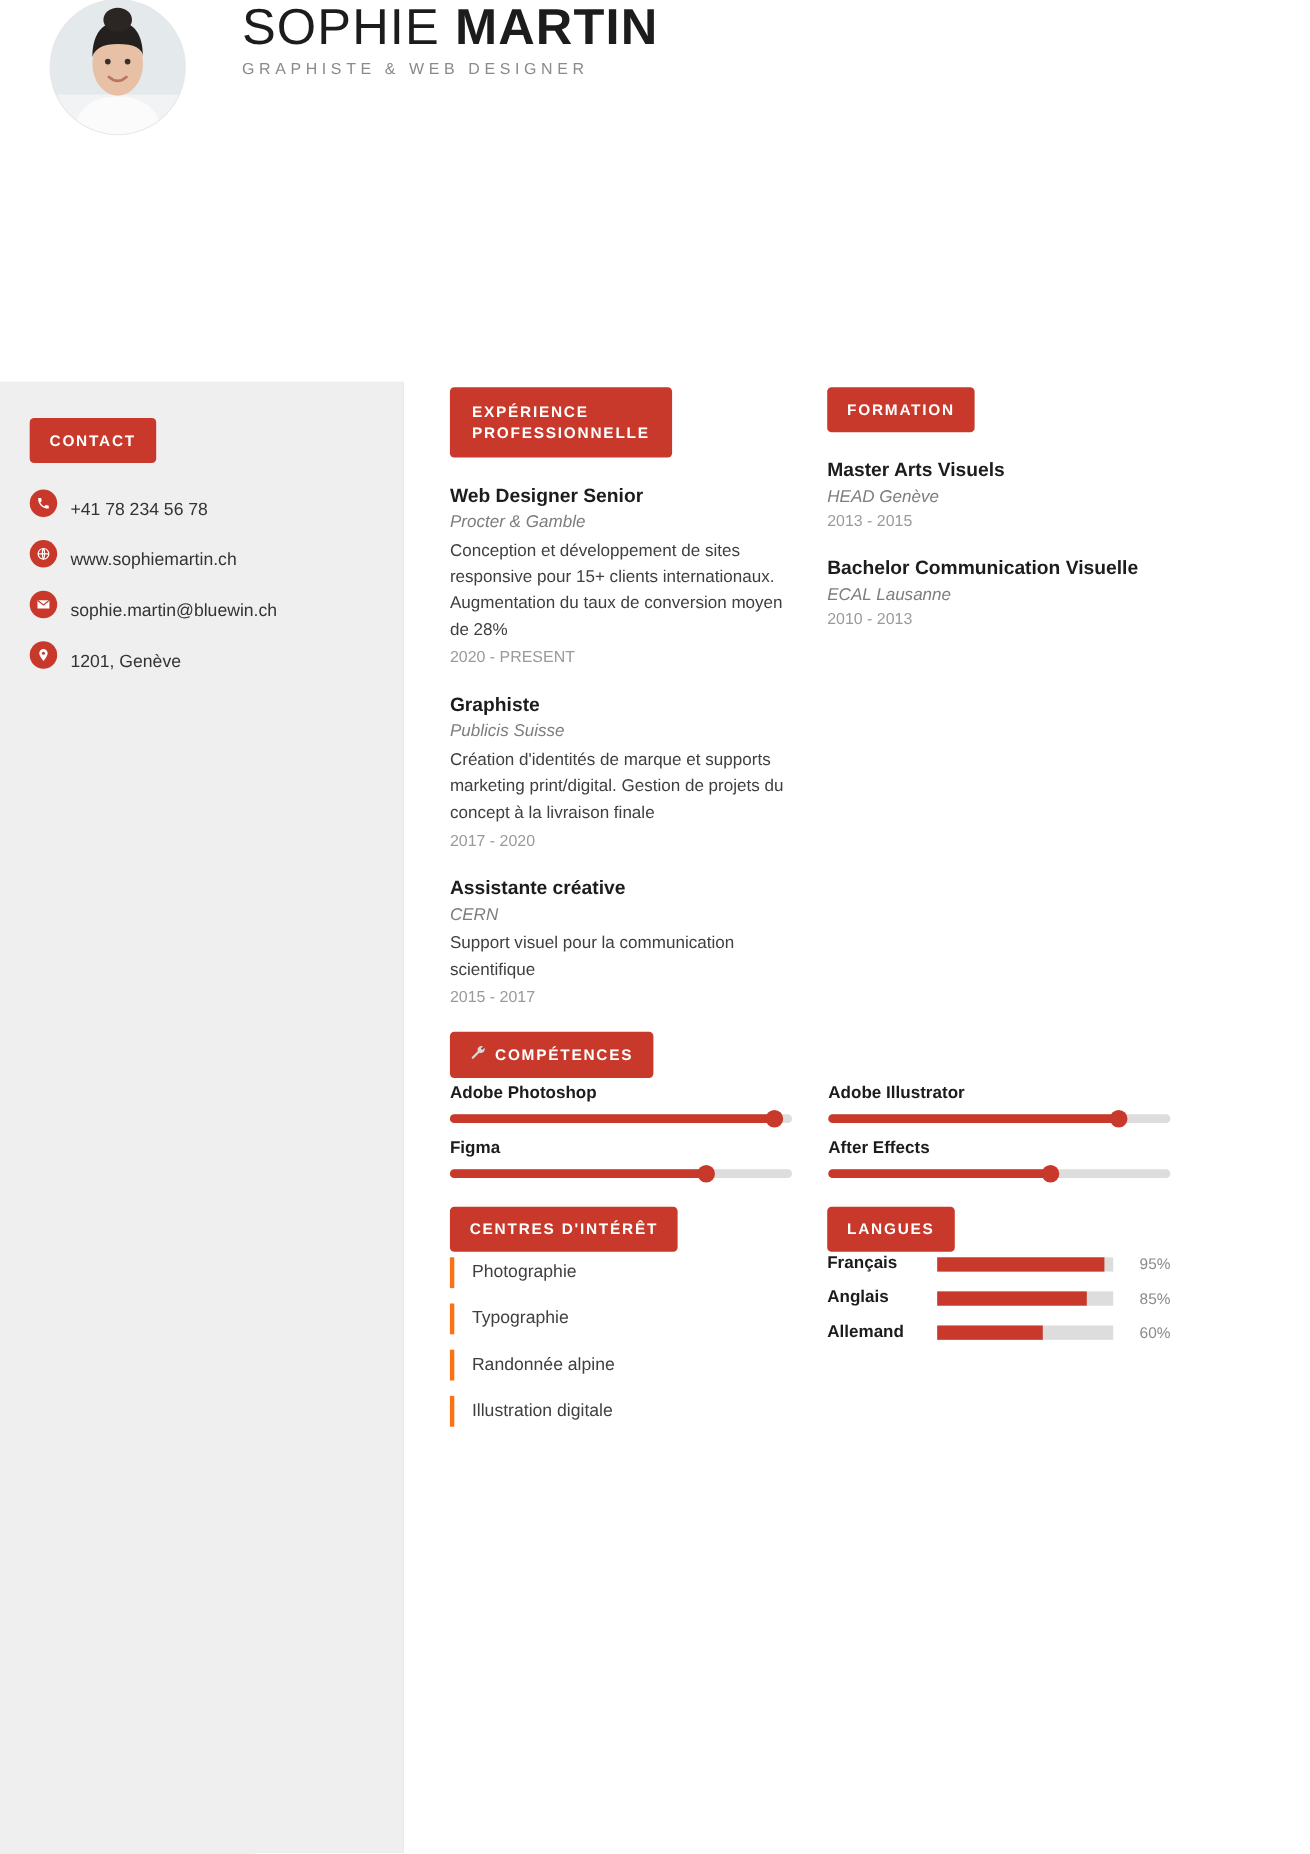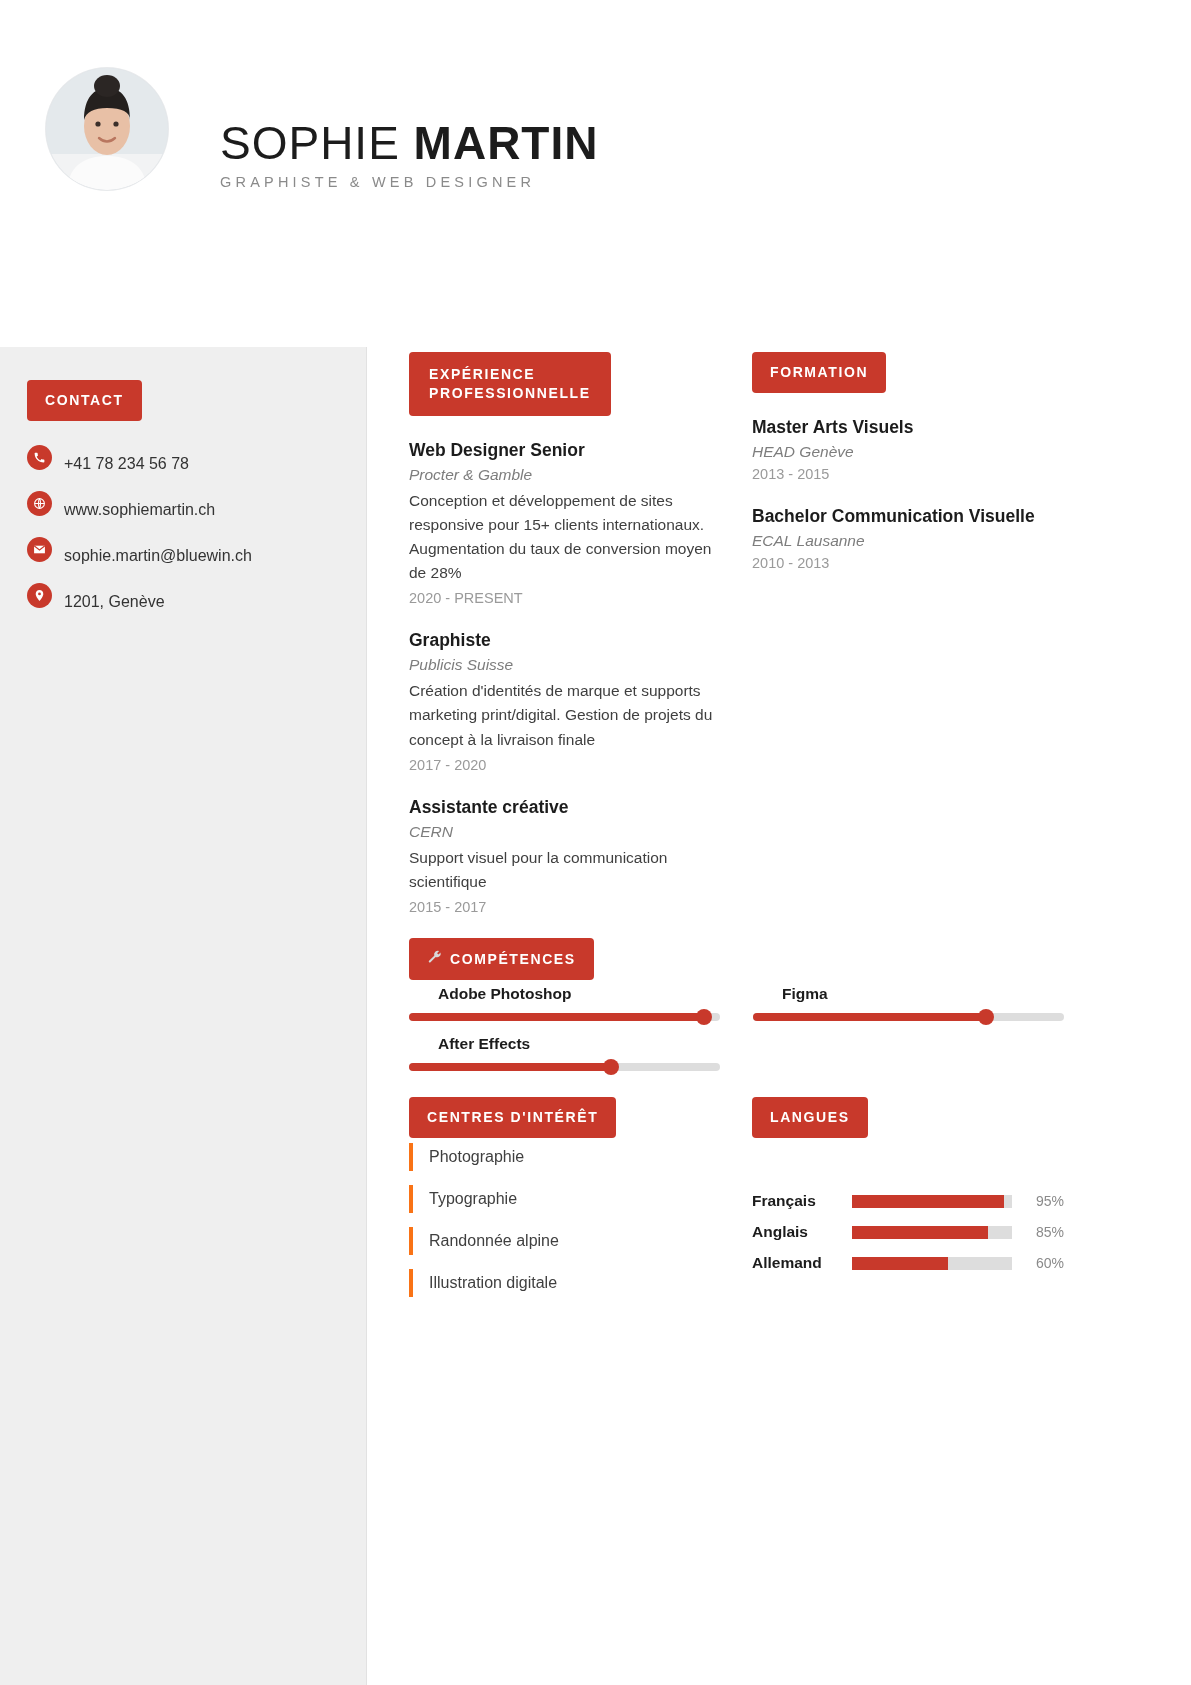--- a/index.html
+++ b/index.html
@@ -36,21 +36,21 @@
     background: #e2e2e2;
   }
 
   
   .header {
     position: absolute;
     left: 0; top: 0;
     width: 1191px;
     height: 190px;
     display: flex;
-    align-items: flex-end;
+    align-items: flex-start;
   }
   .avatar-wrap {
     margin-left: 46px;
     width: 122px;
     height: 122px;
     border-radius: 50%;
     overflow: hidden;
     background: #dfe4e8;
     position: relative;
     flex: none;
@@ -188,21 +188,20 @@
     display: grid;
     grid-template-columns: 311px 311px;
     column-gap: 33px;
     row-gap: 14px;
   }
   .skill-name {
     font-size: 15.5px;
     font-weight: 700;
     color: #1c1c1c;
     margin-bottom: 10px;
-    margin-left: 29px;
   }
   .slider {
     position: relative;
     height: 8px;
     background: #dddddd;
     border-radius: 4px;
   }
   .slider-fill {
     position: absolute;
     left: 0; top: 0;
@@ -242,21 +241,21 @@
 
   
   .lang-head {
     position: absolute;
     left: 752px;
     top: 1097px;
   }
   .lang-list {
     position: absolute;
     left: 752px;
-    top: 1192px;
+    top: 1140px;
     width: 312px;
   }
   .lang-row {
     display: flex;
     align-items: center;
     margin-bottom: 13px;
   }
   .lang-name {
     width: 100px;
     font-size: 15.5px;
@@ -428,20 +427,27 @@
 
   <div class="skills-grid">
     <div class="skill-cell">
       <div class="skill-name">Adobe Photoshop</div>
       <div class="slider">
         <div class="slider-fill" style="width:95%"></div>
         <div class="slider-thumb" style="left:95%"></div>
       </div>
     </div>
     <div class="skill-cell">
+      <div class="skill-name">Adobe Illustrator</div>
+      <div class="slider">
+        <div class="slider-fill" style="width:85%"></div>
+        <div class="slider-thumb" style="left:85%"></div>
+      </div>
+    </div>
+    <div class="skill-cell">
       <div class="skill-name">Figma</div>
       <div class="slider">
         <div class="slider-fill" style="width:75%"></div>
         <div class="slider-thumb" style="left:75%"></div>
       </div>
     </div>
     <div class="skill-cell">
       <div class="skill-name">After Effects</div>
       <div class="slider">
         <div class="slider-fill" style="width:65%"></div>

